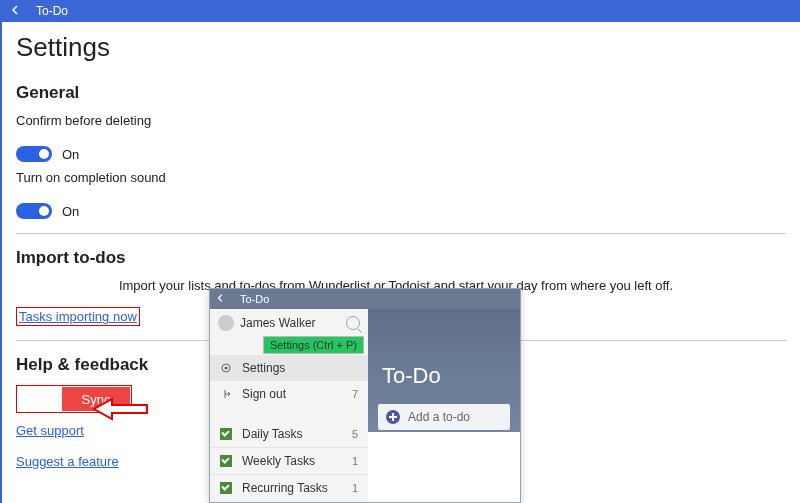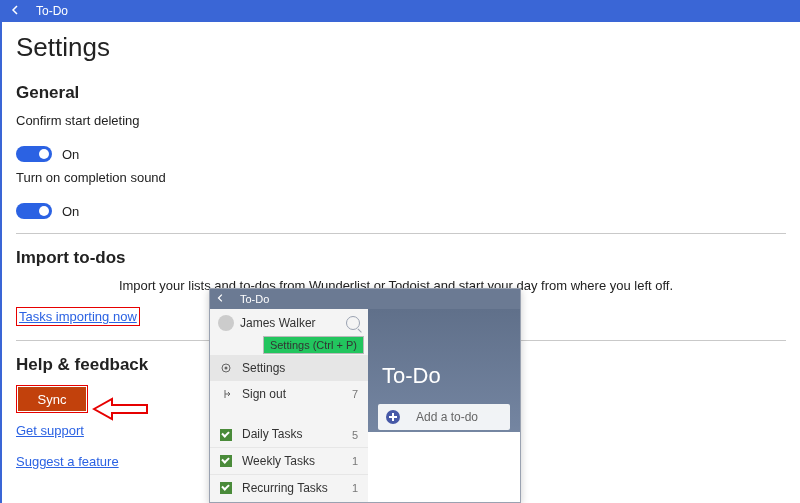--- a/index.html
+++ b/index.html
@@ -10,47 +10,47 @@
   .page-title { font-size: 26px; font-weight: 400; margin-bottom: 20px; }
   .section-head { font-size: 17px; font-weight: 700; margin: 6px 0 10px 0; }
   .setting-label { font-size: 13px; margin-bottom: 4px; }
   .toggle-row { display: flex; align-items: center; margin-bottom: 8px; margin-top: 18px; }
   .toggle { width: 36px; height: 16px; background: #2b62e3; border-radius: 10px; position: relative; margin-right: 10px; cursor: pointer; }
   .toggle::after { content: ""; position: absolute; width: 10px; height: 10px; background: #fff; border-radius: 50%; top: 3px; right: 3px; }
   .divider { border: none; border-top: 1px solid #c9c9c9; margin: 14px 0; }
   .desc { font-size: 13px; margin-bottom: 14px; max-width: 760px; text-align: center; }
   .link { color: #2b62e3; text-decoration: underline; cursor: pointer; font-size: 13px; }
   .hl-red { border: 1px solid #e60000; display: inline-block; padding: 1px 2px; }
-  .sync-btn { background: #c2410c; color: #fff; border: none; width: 68px; height: 24px; font-size: 13px; cursor: pointer; }
+  .sync-btn { background: #ef4444; color: #fff; border: none; width: 68px; height: 24px; font-size: 13px; cursor: pointer; margin-left: 44px; }
   .sync-hl { border: 1px solid #e60000; display: inline-block; padding: 1px; }
   .arrow-red-fill { fill: #fff; stroke: #e60000; stroke-width: 2; }
   .links-col { display: flex; flex-direction: column; gap: 16px; margin-top: 10px; }
 
   
   .overlay { position: absolute; left: 207px; top: 288px; width: 312px; height: 215px; background: #5c697f; border: 1px solid #9aa2b1; box-shadow: 0 2px 8px rgba(0,0,0,.2); overflow: hidden; }
   .overlay .ov-titlebar { background: #6b7a93; height: 20px; display: flex; align-items: center; padding: 0 6px; color: #fff; font-size: 11px; }
   .overlay .ov-back { margin-right: 14px; }
   .overlay .body2 { display: flex; height: calc(100% - 20px); }
   .overlay .sidepanel { width: 158px; background: #f4f4f4; display: flex; flex-direction: column; font-size: 12px; color: #333; position: relative; }
   .overlay .user-row { display: flex; align-items: center; padding: 6px 8px; gap: 6px; }
   .overlay .avatar { width: 16px; height: 16px; border-radius: 50%; background: #ccc; display: inline-block; }
   .overlay .search { margin-left: auto; width: 14px; height: 14px; border: 1.4px solid #9aa2b1; border-radius: 50%; position: relative; }
   .overlay .search::after { content: ""; position: absolute; width: 5px; height: 1.4px; background: #9aa2b1; transform: rotate(45deg); bottom: -2px; right: -3px; }
   .overlay .tooltip { position: absolute; top: 27px; right: 4px; background: #22c55e; border: 1px solid #bababa; padding: 2px 6px; font-size: 11px; color: #333; }
   .overlay .menu-item { display: flex; align-items: center; padding: 6px 10px; gap: 10px; }
   .overlay .menu-item.active { background: #e6e6e6; }
   .overlay .gear, .overlay .signout { width: 12px; height: 12px; display: inline-block; }
   .overlay .list-row { display: flex; align-items: center; padding: 6px 10px; gap: 10px; border-top: 1px solid #e6e6e6; }
-  .overlay .list-row.first { margin-top: 4px; border-top: none; align-items: flex-end; }
+  .overlay .list-row.first { margin-top: 4px; border-top: none; }
   .overlay .chk { width: 12px; height: 12px; background: #4a8b3a; position: relative; }
   .overlay .chk::after { content: ""; position: absolute; left: 2px; top: 2px; width: 5px; height: 3px; border-left: 2px solid #fff; border-bottom: 2px solid #fff; transform: rotate(-45deg); }
   .overlay .count { margin-left: auto; color: #777; font-size: 11px; }
   .overlay .mainpane { flex: 1; background: linear-gradient(#60708a, #7384a0 60%, #8a99b2); color: #fff; position: relative; }
   .overlay .mainpane .ov-title { font-size: 22px; font-weight: 300; padding: 54px 0 0 14px; }
-  .overlay .addbar { position: absolute; bottom: 72px; left: 10px; right: 10px; height: 26px; background: rgba(255,255,255,.9); border-radius: 2px; display: flex; align-items: center; padding: 6px 8px; color: #666; font-size: 12px; gap: 16px; }
+  .overlay .addbar { position: absolute; bottom: 72px; left: 10px; right: 10px; height: 26px; background: rgba(255,255,255,.9); border-radius: 2px; display: flex; align-items: center; padding: 6px 8px; color: #666; font-size: 12px; gap: 8px; }
   .overlay .plus { width: 14px; height: 14px; border-radius: 50%; background: #4759a7; position: relative; }
   .overlay .plus::before, .overlay .plus::after { content: ""; position: absolute; background: #fff; }
   .overlay .plus::before { left: 6px; top: 3px; width: 2px; height: 8px; }
   .overlay .plus::after { left: 3px; top: 6px; width: 8px; height: 2px; }
   .overlay .whitespace { position: absolute; bottom: 0; left: 0; right: 0; height: 70px; background: #fff; }
 
   
   .arrow1 { position: absolute; left: 90px; top: 394px; }
   .arrow2 { position: absolute; left: 335px; top: 340px; }
 </style>
@@ -63,21 +63,21 @@
         <path d="M7 2 L3 6 L7 10" stroke="#fff" stroke-width="1.5" fill="none"></path>
       </svg>
   </span>
   <span>To-Do</span>
 </div>
 
 <div class="content">
   <div class="page-title">Settings</div>
 
   <div class="section-head">General</div>
-  <div class="setting-label">Confirm start deleting</div>
+  <div class="setting-label">Confirm before deleting</div>
   <div class="toggle-row">
     <span class="toggle"></span>
     <span>On</span>
   </div>
   <div class="setting-label">Turn on completion sound</div>
   <div class="toggle-row">
     <span class="toggle"></span>
     <span>On</span>
   </div>
 

